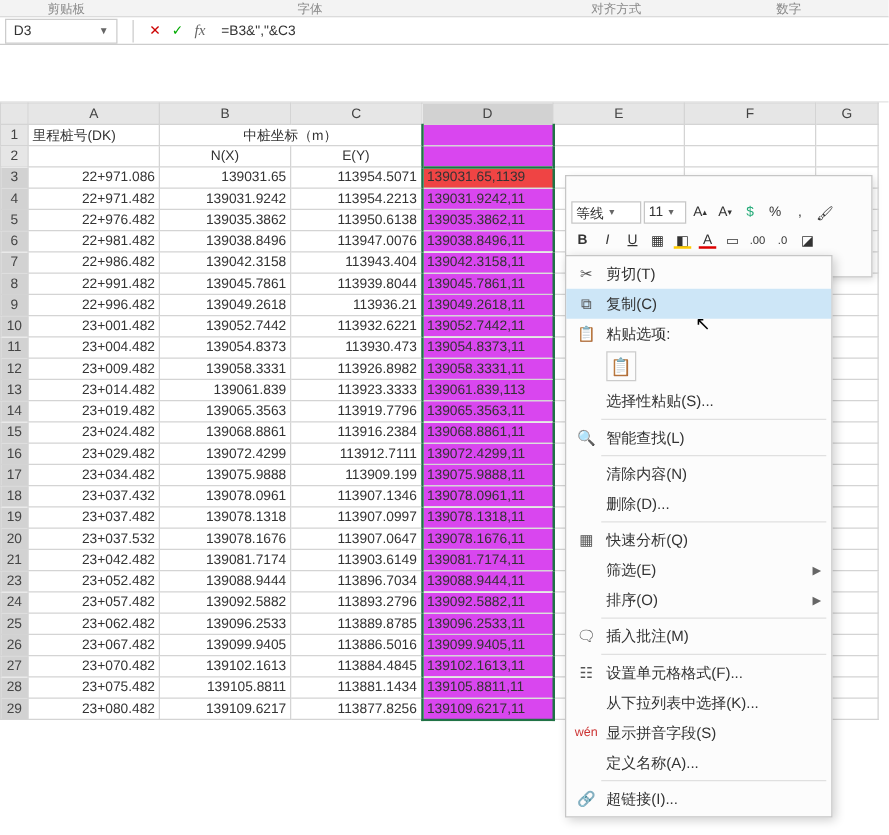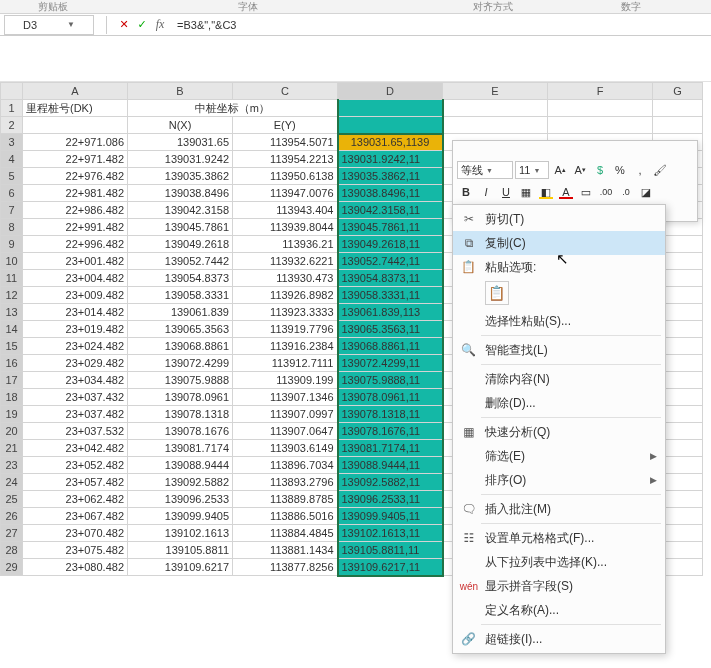--- a/index.html
+++ b/index.html
@@ -3,46 +3,46 @@
 <meta charset="utf-8">
 <style>
 * { box-sizing: border-box; margin: 0; padding: 0; }
 html, body { font-family: "Microsoft YaHei", Arial, sans-serif; font-size: 11px; background: #fff; color: #333; overflow: hidden; }
 
 .top-ribbon-hint { display: flex; height: 14px; background: #f3f3f3; border-bottom: 1px solid #d4d4d4; font-size: 10px; color: #888; }
 .top-ribbon-hint span { flex: 0 0 auto; padding: 0 10px; }
 .rh1 { margin-left: 28px; } .rh2 { margin-left: 150px; } .rh3 { margin-left: 195px; } .rh4 { margin-left: 88px; }
 
 .fbar { display: flex; align-items: center; height: 22px; background: #fff; border-bottom: 1px solid #ccc; }
-.namebox { width: 90px; height: 20px; border: 1px solid #ccc; margin: 1px 4px; padding: 0 18px; display: flex; align-items: center; justify-content: space-between; font-size: 11px; }
+.namebox { width: 90px; height: 20px; border: 1px solid #ccc; margin: 1px 4px; padding: 0 6px; display: flex; align-items: center; justify-content: space-between; font-size: 11px; }
 .namebox .dd { color: #666; font-size: 8px; }
 .fbar .btn { width: 18px; height: 18px; display: flex; align-items: center; justify-content: center; color: #888; }
 .fbar .x { color: #c00; } .fbar .tick { color: #0a0; }
 .fbar .fx { font-style: italic; font-family: serif; font-size: 12px; color: #666; }
 .formula-area { flex: 1; padding: 0 8px; font-size: 11px; }
 
 .expand-zone { height: 46px; background: #fff; border-bottom: 1px solid #e2e2e2; position: relative; }
 
 .grid-wrap { position: relative; }
 table.grid { border-collapse: collapse; table-layout: fixed; }
 table.grid th, table.grid td { border: 1px solid #d4d4d4; height: 17px; padding: 0 3px; font-size: 11px; white-space: nowrap; overflow: hidden; background: #fff; }
 table.grid th { background: #e6e6e6; font-weight: normal; color: #444; text-align: center; }
 table.grid th.sel { background: #d2d2d2; }
 table.grid td.rowhead { background: #e6e6e6; text-align: center; color: #444; width: 22px; }
 table.grid td.rowhead.sel { background: #d2d2d2; }
 table.grid td.r { text-align: right; }
 table.grid td.l { text-align: left; }
 
 
-table.grid td.selcol { background: #14b8a6; }
+table.grid td.selcol { background: #d946ef; }
 table.grid tr.first-sel td.selcol { border-top: 2px solid #217346; }
 table.grid td.selcol.leftb { border-left: 2px solid #217346; }
 table.grid td.selcol.rightb { border-right: 2px solid #217346; }
 table.grid tr.last-sel td.selcol { border-bottom: 2px solid #217346; }
-table.grid td.selcol.active { background: #eab308; text-align: center; }
+table.grid td.selcol.active { background: #ef4444; }
 
 .col-corner { width: 22px; }
 .col-A { width: 105px; } .col-B { width: 105px; } .col-C { width: 105px; }
 .col-D { width: 105px; } .col-E { width: 105px; } .col-F { width: 105px; } .col-G { width: 50px; }
 
 
 .mini-tb { position: absolute; left: 452px; top: 140px; width: 246px; background: #fcfcfc; border: 1px solid #c6c6c6; box-shadow: 2px 2px 6px rgba(0,0,0,.15); padding: 20px 4px; display: flex; flex-wrap: wrap; align-items: center; gap: 2px; font-size: 11px; z-index: 10; }
 .mini-tb .sel { border: 1px solid #c6c6c6; background: #fff; padding: 0 3px; height: 18px; display: flex; align-items: center; gap: 3px; }
 .mini-tb .sel .dd { font-size: 7px; color: #666; }
 .mini-tb .ico { width: 18px; height: 18px; display: flex; align-items: center; justify-content: center; }

